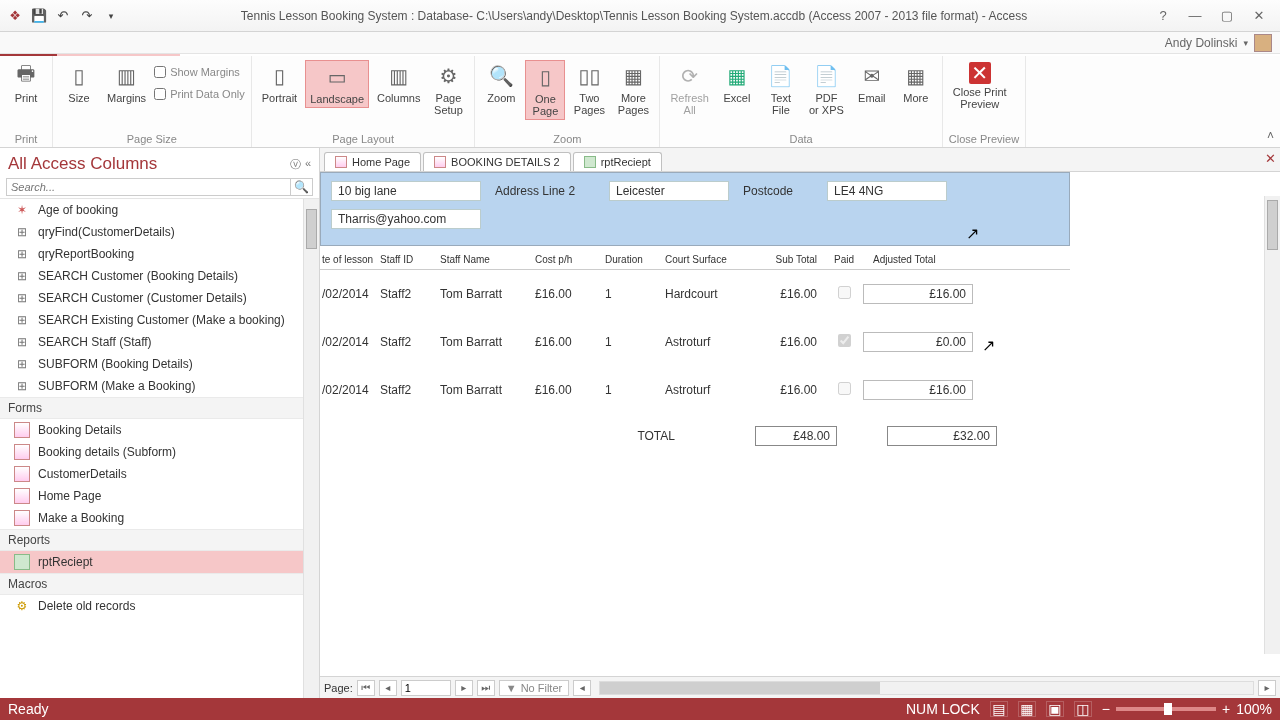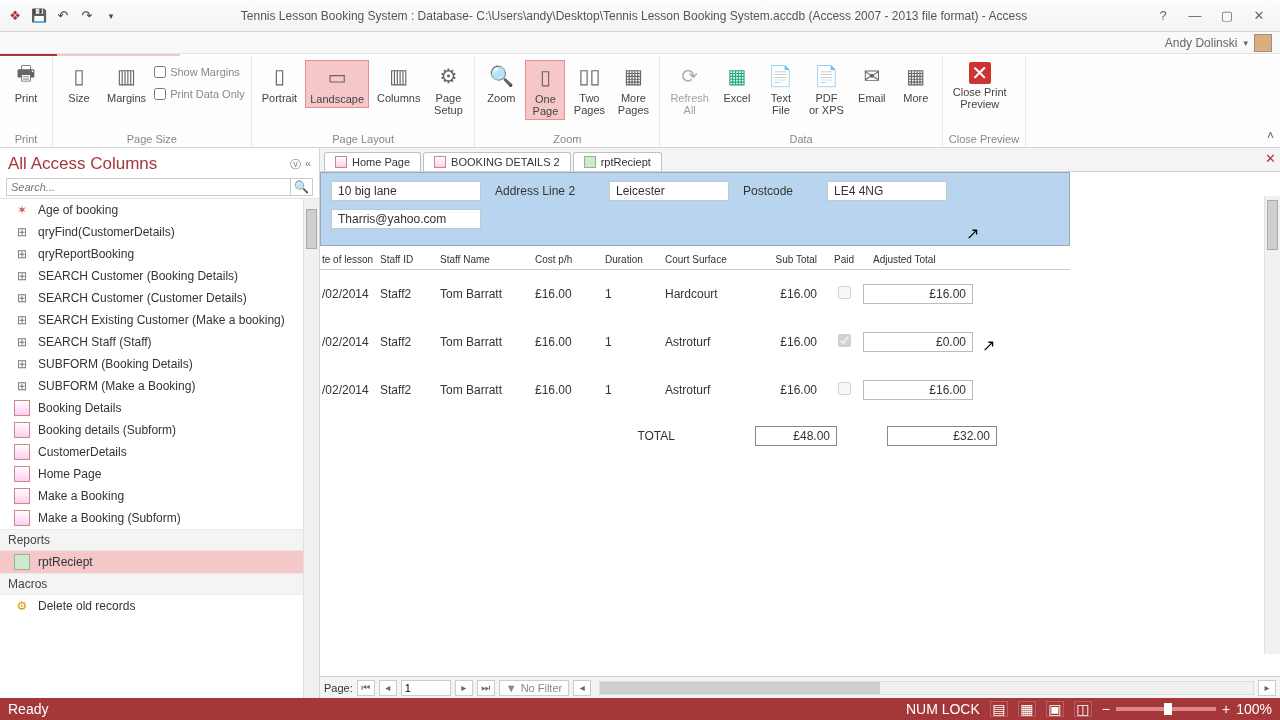--- a/index.html
+++ b/index.html
@@ -312,43 +312,43 @@
           <span>SEARCH Staff (Staff)</span>
         </div>
         <div class="item">
           <span class="ic" style="color:#777">⊞</span>
           <span>SUBFORM (Booking Details)</span>
         </div>
         <div class="item">
           <span class="ic" style="color:#777">⊞</span>
           <span>SUBFORM (Make a Booking)</span>
         </div>
+        <div class="cat">
+          <span>Forms</span>
+          <span style="font-size:10px;color:#888">⌃</span>
+        </div>
         <div class="item">
           <span class="ic ic-form"></span>
           <span>Booking Details</span>
         </div>
         <div class="item">
           <span class="ic ic-form"></span>
           <span>Booking details (Subform)</span>
         </div>
         <div class="item">
           <span class="ic ic-form"></span>
           <span>CustomerDetails</span>
         </div>
         <div class="item">
           <span class="ic ic-form"></span>
           <span>Home Page</span>
         </div>
         <div class="item">
           <span class="ic ic-form"></span>
           <span>Make a Booking</span>
-        </div>
-        <div class="item">
-          <span class="ic ic-form"></span>
-          <span>Make a Booking (Subform)</span>
         </div>
         <div class="cat">
           <span>Reports</span>
           <span style="font-size:10px;color:#888">⌃</span>
         </div>
         <div class="item sel">
           <span class="ic ic-report"></span>
           <span>rptReciept</span>
         </div>
         <div class="cat">

